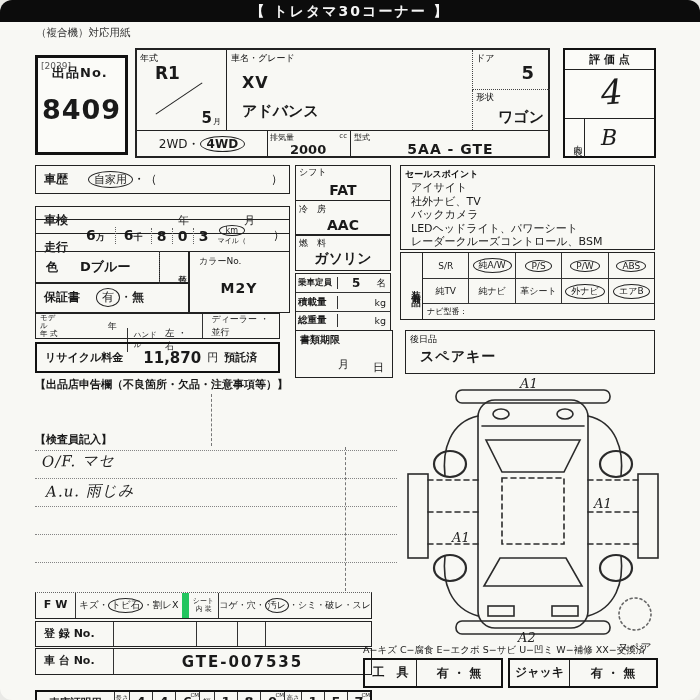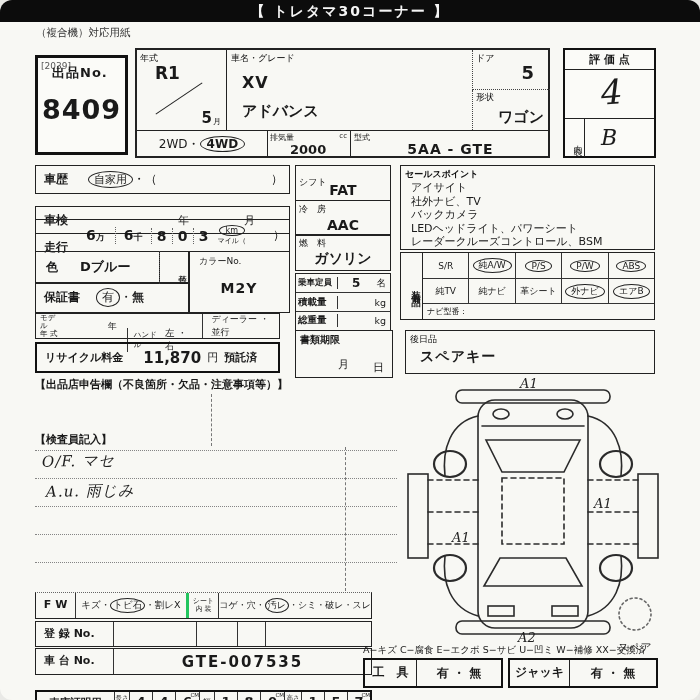--- a/index.html
+++ b/index.html
@@ -116,21 +116,21 @@
     <span class="abs b" style="left:0;top:28px;width:100%;text-align:center;font-size:14px;letter-spacing:1px;">M2Y</span>
   </div>
   <div class="abs bx flex" style="left:35px;top:282px;width:154.5px;height:30.5px;font-size:12px;text-align:right;">
     <span class="b" style="margin-left:8px;">保証書</span>
     <span class="circ" style="margin-left:16px;">有</span>
     <span>・</span>
     <span class="b">無</span>
   </div>
 
   <div class="abs bx" style="left:295px;top:165px;width:96px;height:36px;">
-    <span class="abs lbl" style="left:3px;top:10px;">シフト</span>
+    <span class="abs lbl" style="left:3px;top:0;">シフト</span>
     <span class="abs b" style="left:0;bottom:2px;width:100%;text-align:center;font-size:14px;">FAT</span>
   </div>
   <div class="abs bx" style="left:295px;top:199.5px;width:96px;height:36px;">
     <span class="abs lbl" style="left:3px;top:2px;">冷　房</span>
     <span class="abs b" style="left:0;bottom:2px;width:100%;text-align:center;font-size:14px;">AAC</span>
   </div>
   <div class="abs bx" style="left:295px;top:234px;width:96px;height:37px;">
     <span class="abs lbl" style="left:3px;top:2px;">燃　料</span>
     <span class="abs b" style="left:0;bottom:2px;width:100%;text-align:center;font-size:14px;">ガソリン</span>
   </div>
@@ -287,21 +287,21 @@
     </g>
     <text x="122" y="12" font-size="13" fill="#222">A1</text>
     <text x="54" y="166" font-size="13" fill="#222">A1</text>
     <text x="196" y="132" font-size="13" fill="#222">A1</text>
     <text x="120" y="266" font-size="13" fill="#222">A2</text>
   </svg>
   <div class="abs" style="left:618px;top:640px;font-size:11px;">スペア</div>
 
   <div class="abs flex" style="left:35px;top:592px;width:337px;height:27px;border:1.5px solid #222;border-top:1.6px dotted #666;">
     <span class="b" style="width:42px;text-align:center;font-size:11px;border-right:1px solid #333;align-self:stretch;line-height:24px;">F W</span>
-    <span style="width:118px;font-size:9.5px;text-align:center;border-right:3px solid #22c55e;align-self:stretch;line-height:24px;white-space:nowrap;">
+    <span style="width:118px;font-size:9.5px;text-align:center;border-right:7px solid #22c55e;align-self:stretch;line-height:24px;white-space:nowrap;">
       <span>キズ・</span><span class="circ" style="padding:0 2px;line-height:normal;">トビ石</span><span>・割レX</span>
     </span>
     <span style="width:32px;font-size:7px;line-height:8px;text-align:center;border-right:1px solid #333;align-self:stretch;padding-top:4px;"><span>シート</span><br><span>内 装</span></span>
     <span style="flex:1;font-size:9px;text-align:center;white-space:nowrap;">
       <span>コゲ・穴・</span><span class="circ" style="padding:0 2px;">汚レ</span><span>・シミ・破レ・スレ</span>
     </span>
   </div>
 
   <div class="abs flex" style="left:35px;top:621px;width:337px;height:26px;border:1.5px solid #222;">
     <span class="b" style="width:78px;padding-left:8px;font-size:11px;border-right:1px solid #333;align-self:stretch;line-height:23px;">登 録 No.</span>

